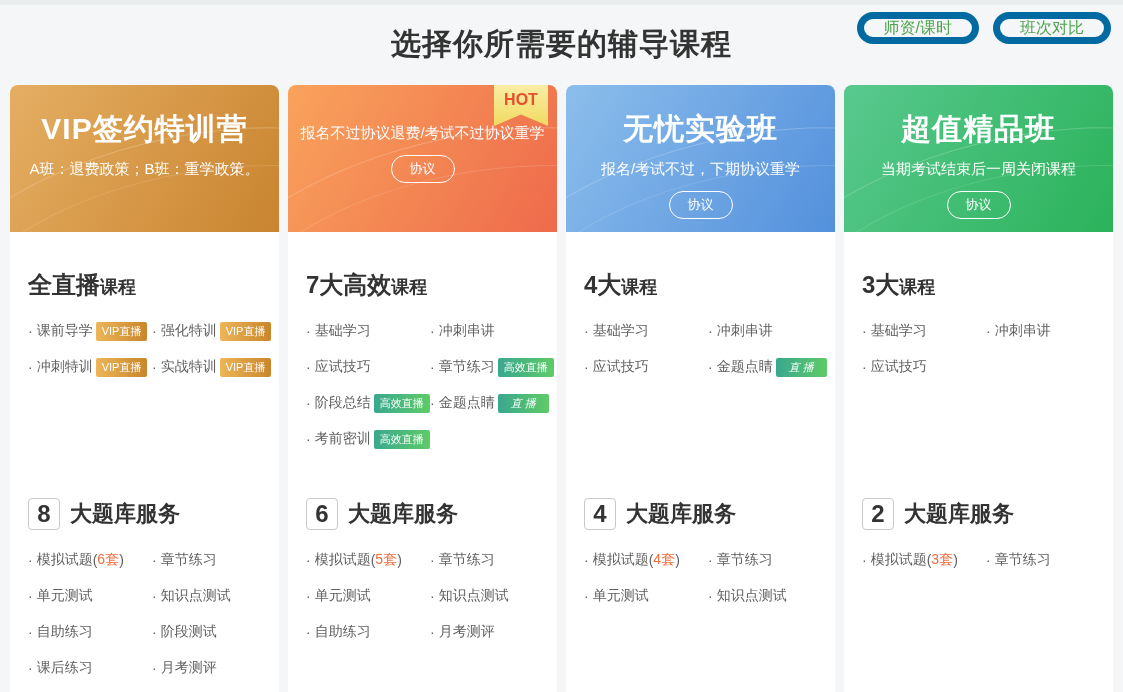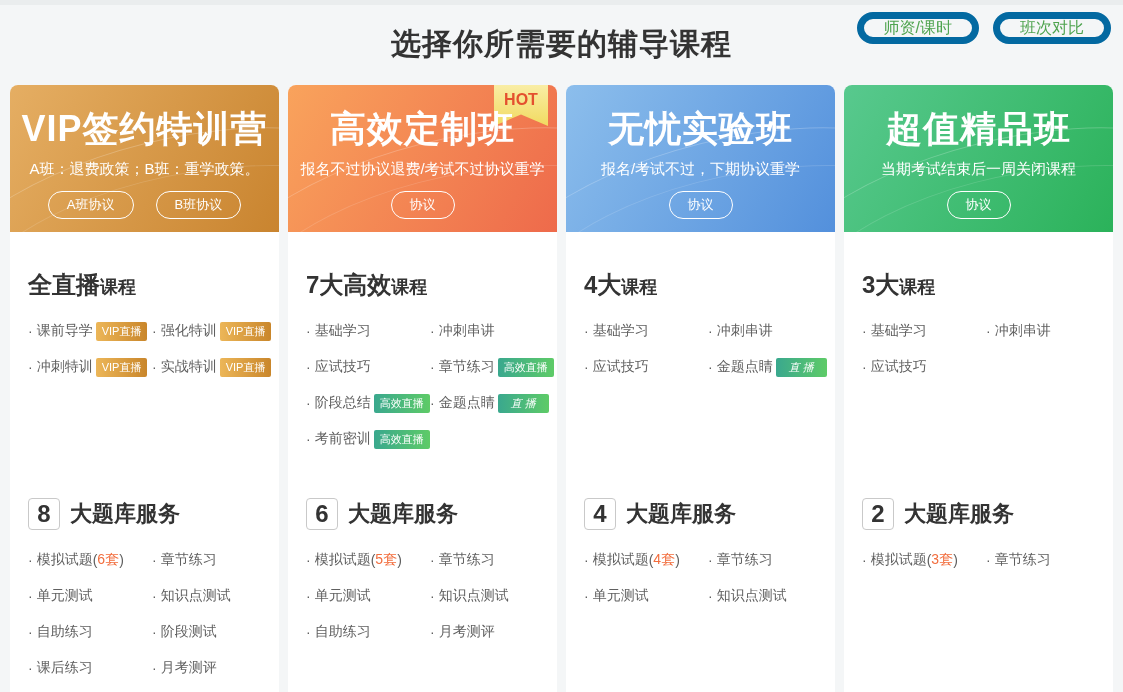--- a/index.html
+++ b/index.html
@@ -9,21 +9,21 @@
   .page-title{text-align:center;padding-top:24px;font-size:30px;font-weight:bold;color:#333;letter-spacing:1px;}
   .top-buttons{position:absolute;top:12px;right:12px;display:flex;gap:14px;}
   .top-btn{display:inline-flex;align-items:center;justify-content:center;height:32px;padding:0 20px;
     border:7px solid #0369a1;border-radius:17px;color:#4fa44f;font-size:16px;background:transparent;cursor:pointer;}
   .cards{position:absolute;top:85px;left:10px;right:10px;display:flex;gap:9px;}
   .card{flex:1;height:635px;background:#fff;border-radius:8px 8px 0 0;overflow:hidden;position:relative;}
   .card-header{height:147px;position:relative;text-align:center;overflow:hidden;padding-top:26px;box-sizing:border-box;}
   .deco{position:absolute;border:1px solid rgba(255,255,255,.22);border-radius:50%;pointer-events:none;}
   .deco1{width:500px;height:220px;left:-90px;top:55px;transform:rotate(-14deg);}
   .deco2{width:520px;height:250px;left:-60px;top:85px;transform:rotate(-9deg);border-color:rgba(255,255,255,.14);}
-  .card-title{position:relative;font-size:36px;font-weight:bold;color:#fff;line-height:36px;letter-spacing:1px;}
+  .card-title{position:relative;font-size:30px;font-weight:bold;color:#fff;line-height:36px;letter-spacing:1px;}
   .card-subtitle{position:relative;margin-top:12px;font-size:15px;color:#fff;line-height:20px;white-space:nowrap;}
   .protocol-row{position:relative;margin-top:12px;display:flex;justify-content:center;gap:22px;}
   .proto-btn{display:inline-flex;align-items:center;justify-content:center;height:26px;padding:0 18px;
     border:1px solid #fff;border-radius:14px;color:#fff;font-size:13px;cursor:pointer;white-space:nowrap;}
   .hot-ribbon{position:absolute;top:0;right:9px;width:54px;height:41px;box-sizing:border-box;padding-top:6px;
     background:linear-gradient(180deg,#f9eda5 0%,#f1da60 100%);
     clip-path:polygon(0 0,100% 0,100% 100%,50% 72%,0 100%);
     color:#e4502e;font-weight:bold;font-size:16px;text-align:center;}
   .card-body{padding:0 10px 0 18px;}
   .course-section{height:226px;box-sizing:border-box;padding-top:24px;margin-top:12px;}
@@ -59,24 +59,20 @@
   </div>
 </div>
 
 <div class="cards" id="cards">
     <div class="card">
       <div class="card-header" style="background: linear-gradient(120deg, rgb(229, 174, 99), rgb(201, 132, 47));">
         <div class="deco deco1"></div>
         <div class="deco deco2"></div>
         <div class="card-title">VIP签约特训营</div>
         <div class="card-subtitle">A班：退费政策；B班：重学政策。</div>
-        <div class="protocol-row">
-          <span class="proto-btn">A班协议</span>
-          <span class="proto-btn">B班协议</span>
-        </div>
       </div>
       <div class="card-body">
         <div class="course-section">
           <div class="sec-title"><span class="strong">全直播</span><span class="rest">课程</span></div>
           <div class="items">
             <div class="item">
               <span class="bullet">·</span>
               <span class="label">课前导学</span>
               <span class="badge badge-gold">VIP直播</span>
             </div>
@@ -141,21 +137,20 @@
           </div>
         </div>
       </div>
       <div class="card-divider"></div>
     </div>
     <div class="card">
       <div class="card-header" style="background: linear-gradient(120deg, rgb(249, 163, 92), rgb(238, 106, 75));">
         <div class="deco deco1"></div>
         <div class="deco deco2"></div>
         <div class="hot-ribbon">HOT</div>
-        <div class="card-title">高效定制班</div>
         <div class="card-subtitle">报名不过协议退费/考试不过协议重学</div>
         <div class="protocol-row">
           <span class="proto-btn">协议</span>
         </div>
       </div>
       <div class="card-body">
         <div class="course-section">
           <div class="sec-title"><span class="strong">7大高效</span><span class="rest">课程</span></div>
           <div class="items">
             <div class="item">

